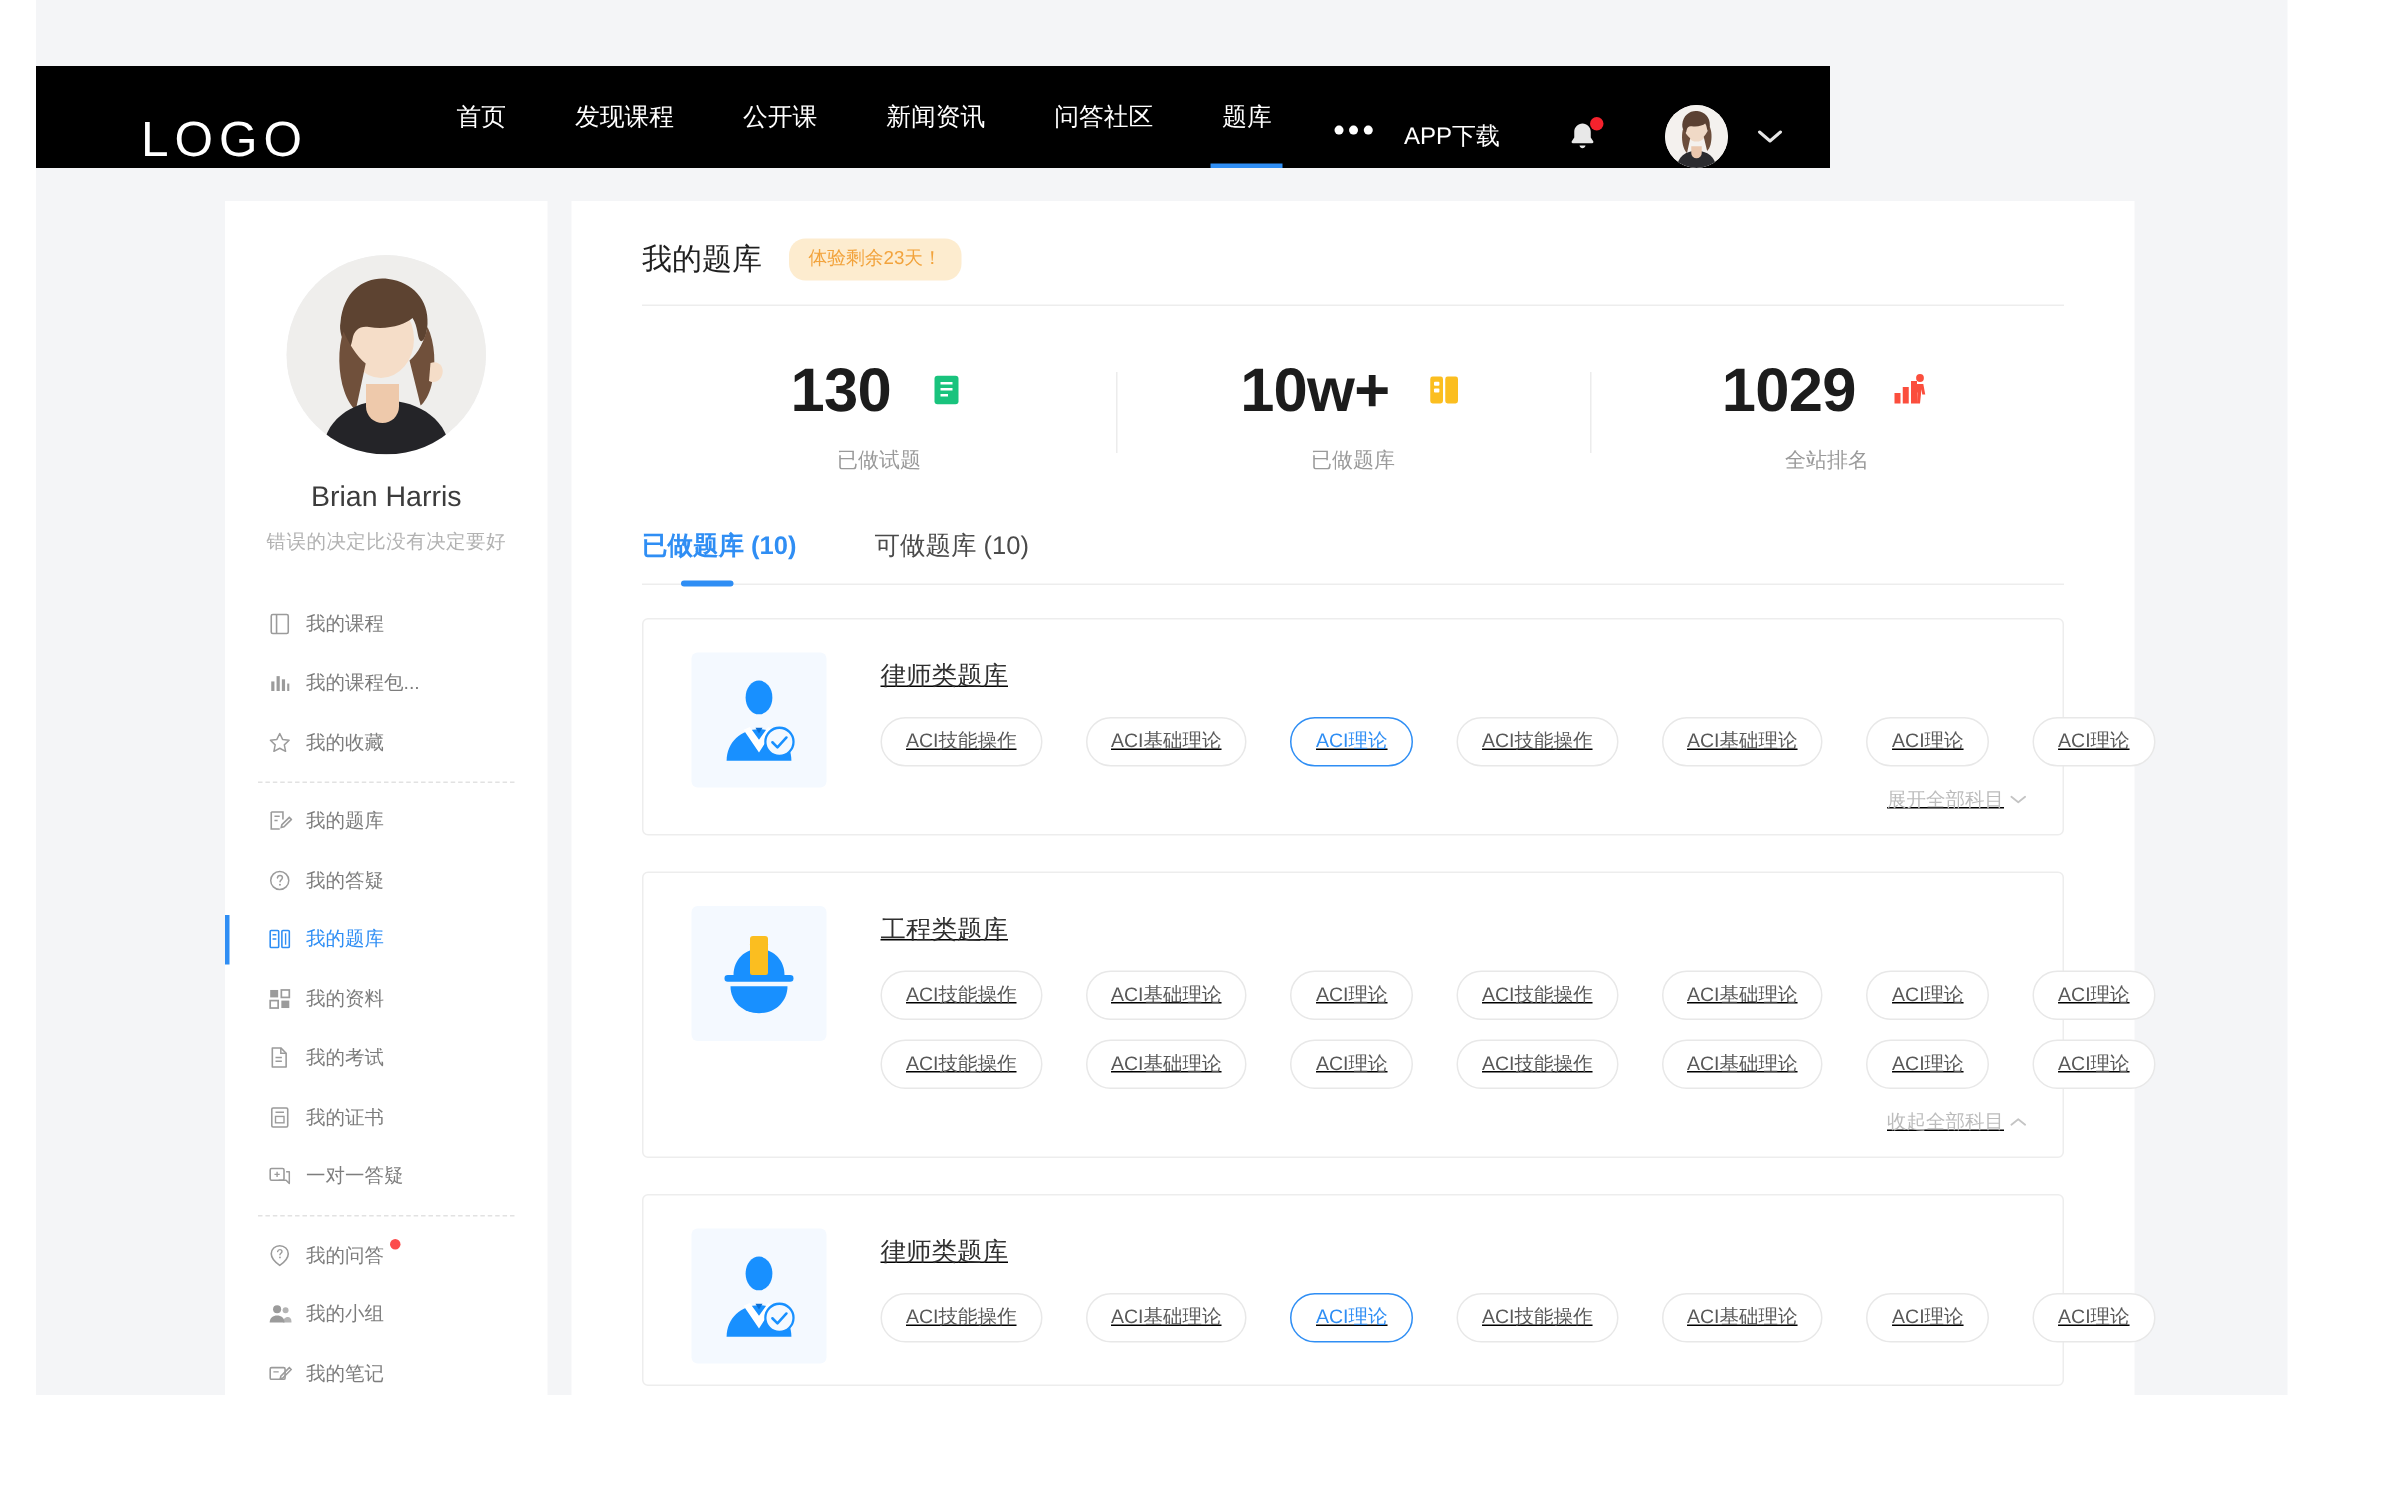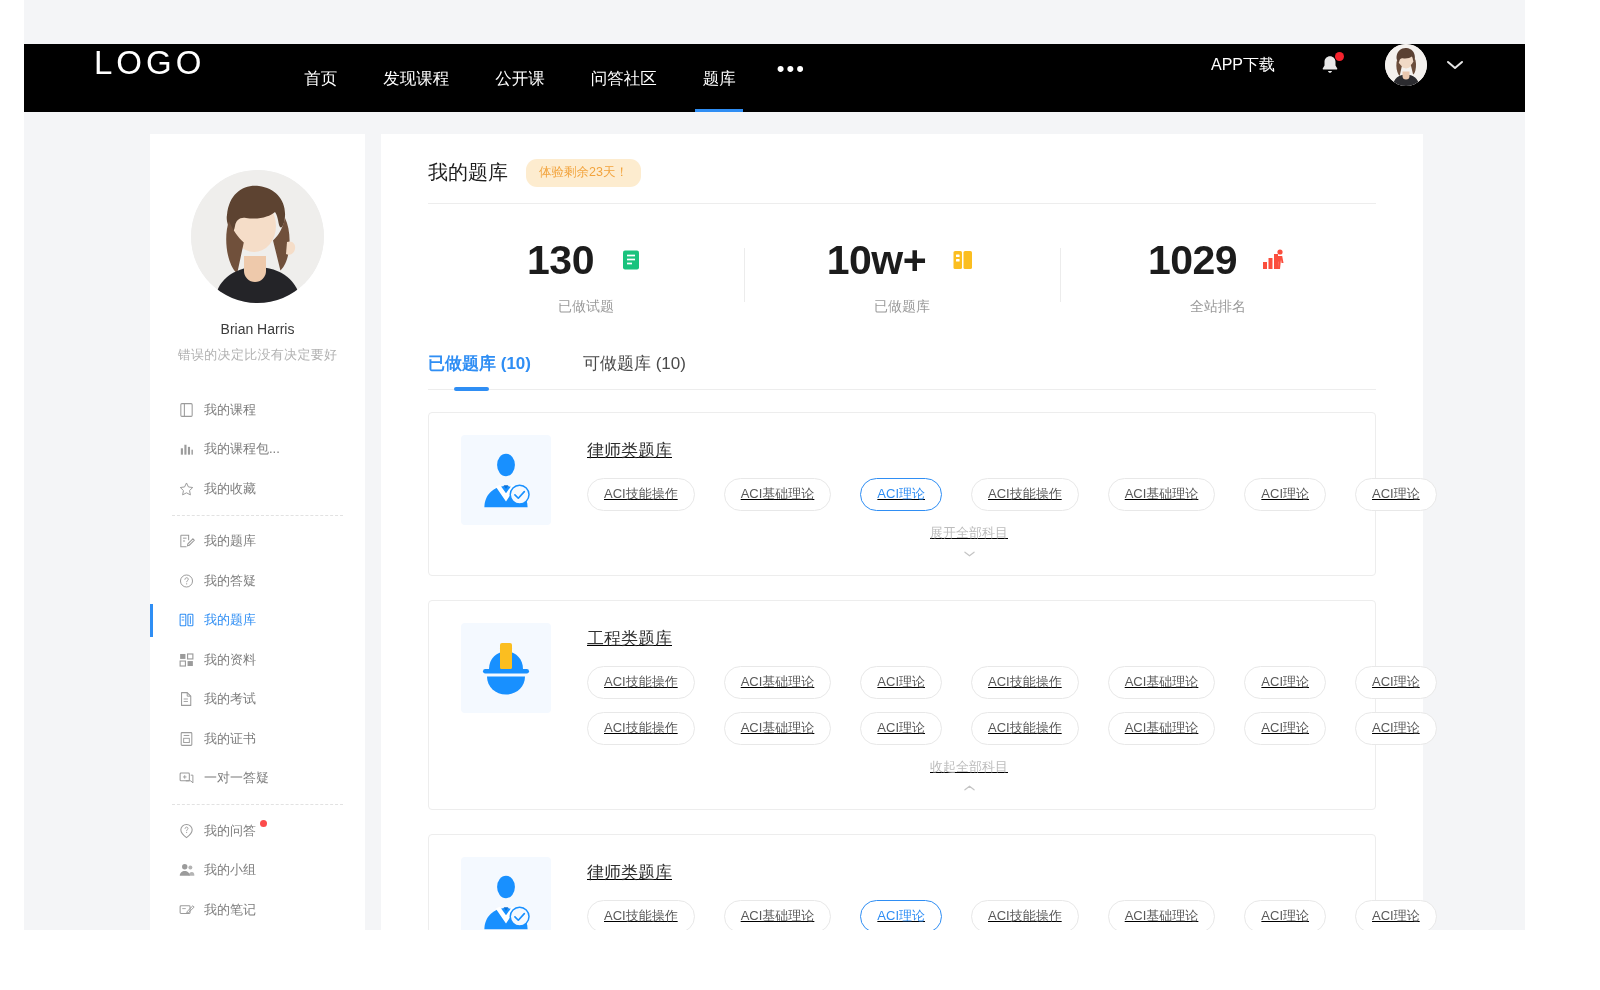--- a/index.html
+++ b/index.html
@@ -13,23 +13,23 @@
     position: absolute;
     left: 24px; top: 0px;
     width: 1501px; height: 930px;
     background: #f4f5f7;
     overflow: hidden;
   }
 
   
   .header {
     position: absolute; left: 0; top: 44px;
-    width: 1501px; height: 68px;
+    width: 1196px; height: 68px;
     background: #000000;
-    display: flex; align-items: flex-start;
+    display: flex; align-items: flex-end;
   }
   .logo {
     margin-left: 70px;
     color: #ffffff;
     font-size: 33px;
     letter-spacing: 4px;
     font-weight: 300;
     font-family: "Liberation Sans", sans-serif;
   }
   .nav {
@@ -91,21 +91,21 @@
     min-height: 796px;
   }
   .profile { padding-top: 36px; text-align: center; }
   .avatar-lg {
     width: 133px; height: 133px; border-radius: 50%;
     margin: 0 auto; overflow: hidden;
     background: #efefef; position: relative;
   }
   .uname {
     margin-top: 18px;
-    font-size: 14px; color: #3c3c3c;
+    font-size: 19px; color: #3c3c3c;
   }
   .motto {
     margin-top: 9px; font-size: 13px; color: #b2b2b2;
     letter-spacing: 0.3px;
   }
   .menu { margin-top: 26px; }
   .menu-item {
     position: relative;
     display: flex; align-items: center;
     height: 39.5px;
@@ -238,34 +238,35 @@
     padding: 0 16px;
     cursor: pointer;
     white-space: nowrap;
     background: #fff;
   }
   .tag.sel { border-color: #2f8ef4; color: #2f8ef4; }
   .card-foot {
     text-align: right;
     color: #bcbcbc; font-size: 13px;
     margin-top: 2px; cursor: pointer;
-    display: flex; justify-content: flex-end; align-items: center; gap: 4px; flex-direction: column;
+    display: flex; justify-content: flex-end; align-items: center; gap: 4px;
   }
 </style>
 </head>
 <body>
 
 <div id="page">
 
   <div class="header">
     <div class="logo">LOGO</div>
     <div class="nav" id="nav-container">
         <div class="nav-item">首页</div>
         <div class="nav-item">发现课程</div>
         <div class="nav-item">公开课</div>
+        <div class="nav-item">新闻资讯</div>
         <div class="nav-item">问答社区</div>
         <div class="nav-item active">题库</div>
       </div>
     <div class="nav-more">•••</div>
     <div class="header-right">
       <div class="app-download">APP下载</div>
       <div class="bell-wrap">
         <svg width="22" height="23" viewBox="0 0 24 24">
           <path d="M12 3c-3.3 0-6 2.7-6 6v4.2L4.2 16c-.4.6 0 1.5.8 1.5h14c.8 0 1.2-.9.8-1.5L18 13.2V9c0-3.3-2.7-6-6-6z" fill="#e8e8e8"></path>
           <path d="M9.8 19c.3 1.2 1.2 2 2.2 2s1.9-.8 2.2-2h-4.4z" fill="#e8e8e8"></path>

